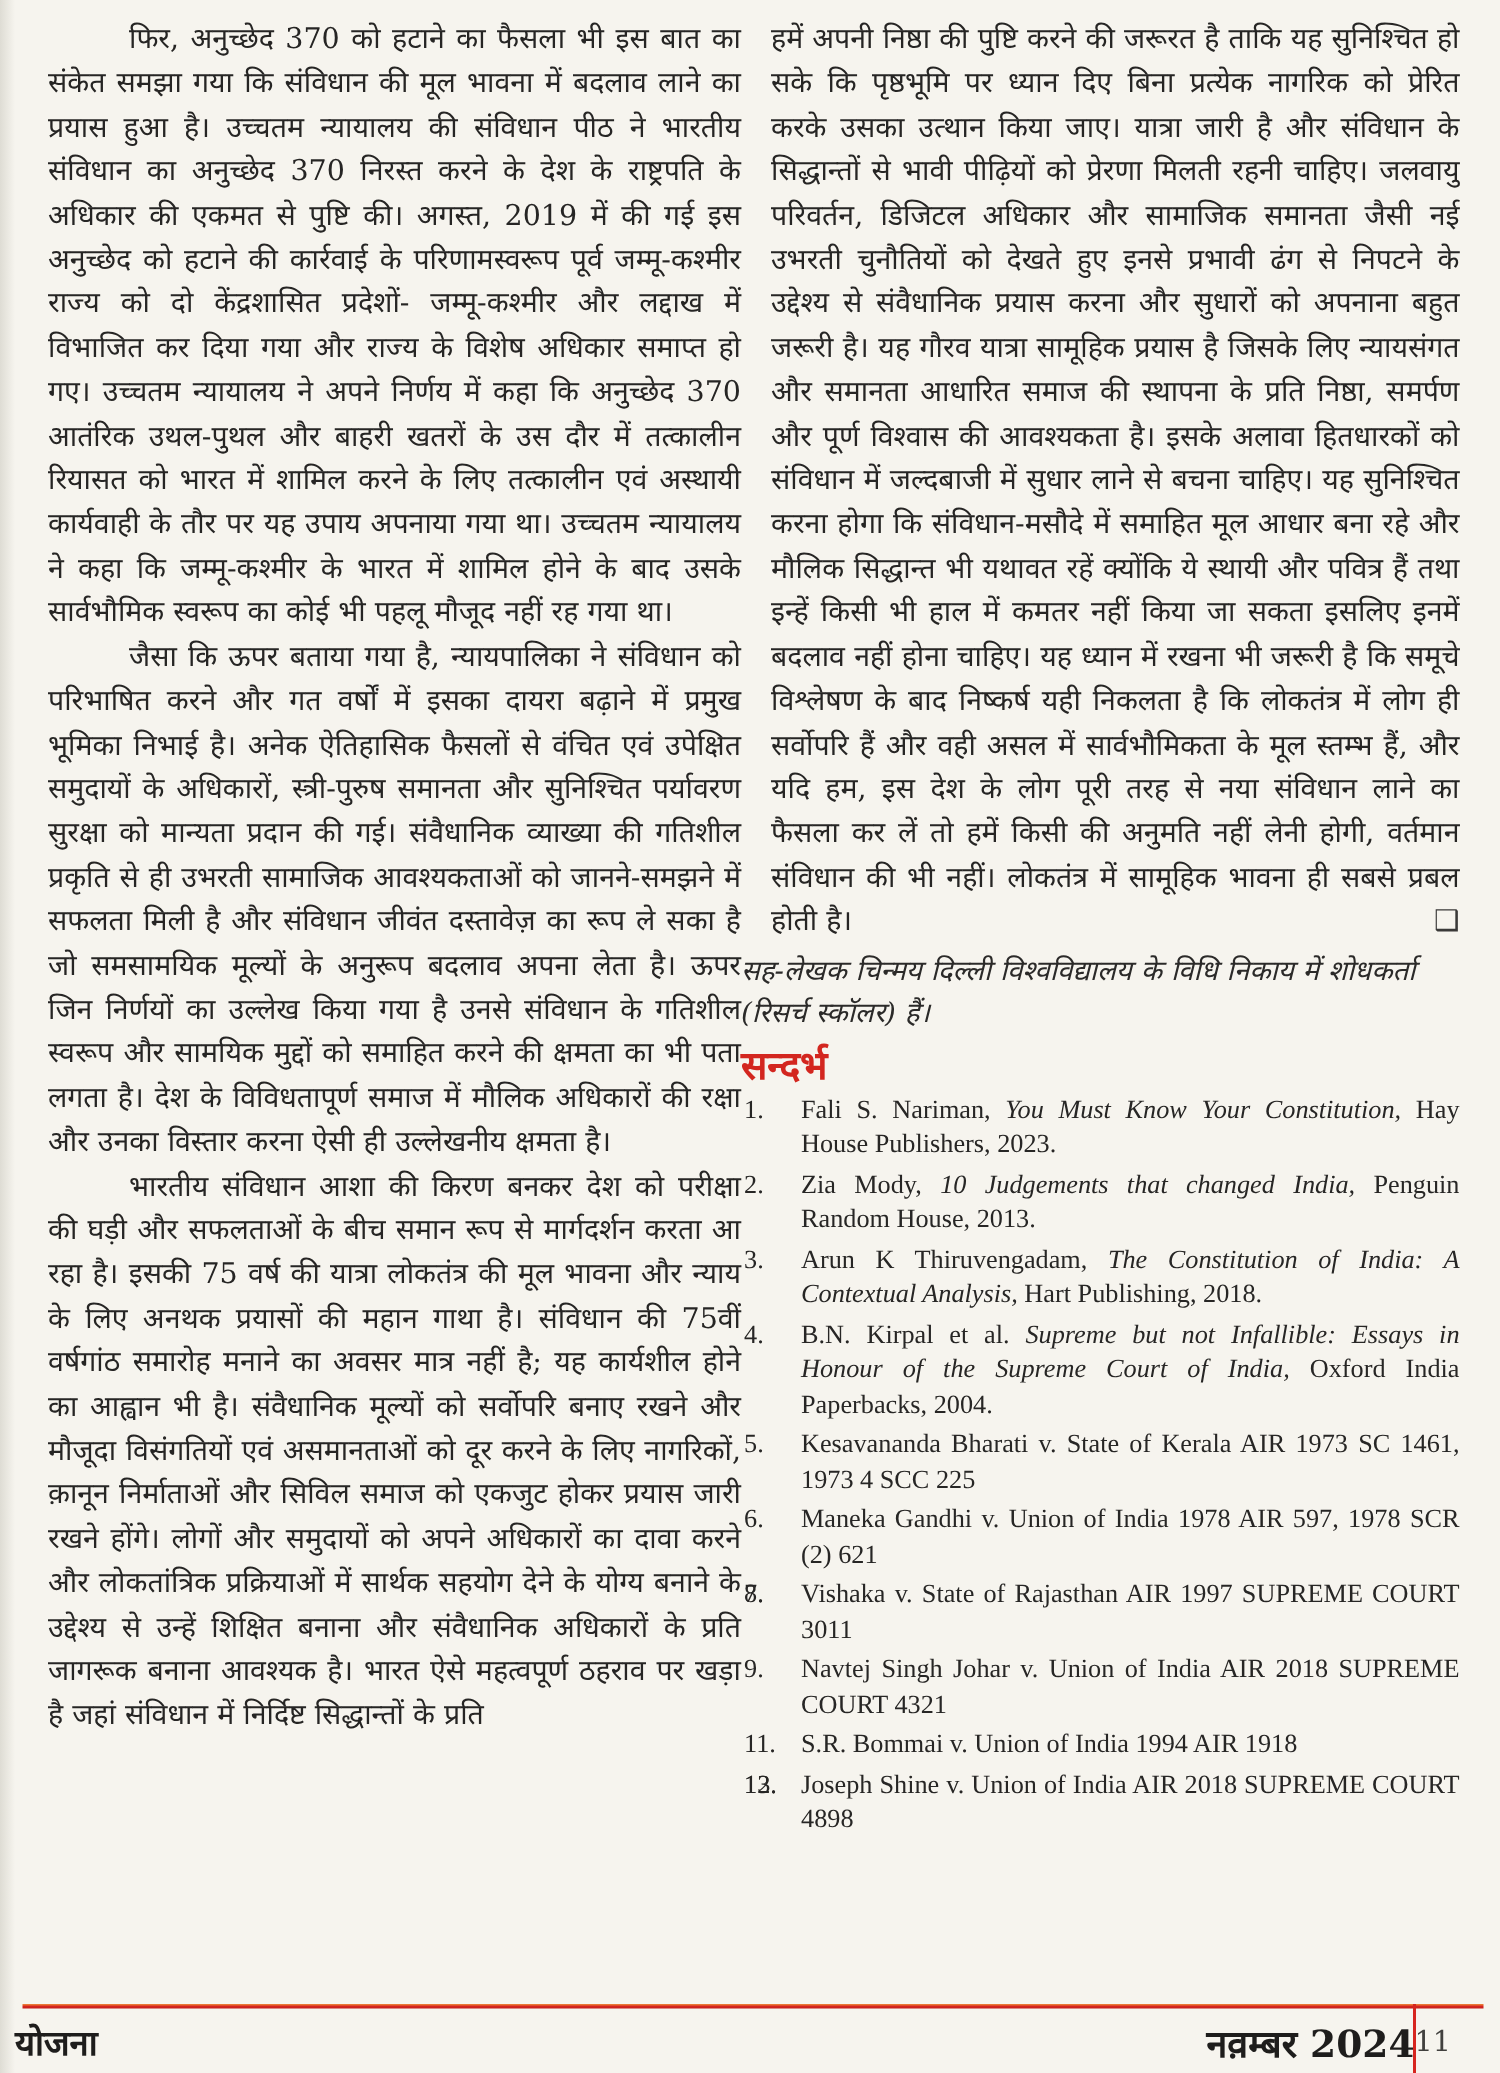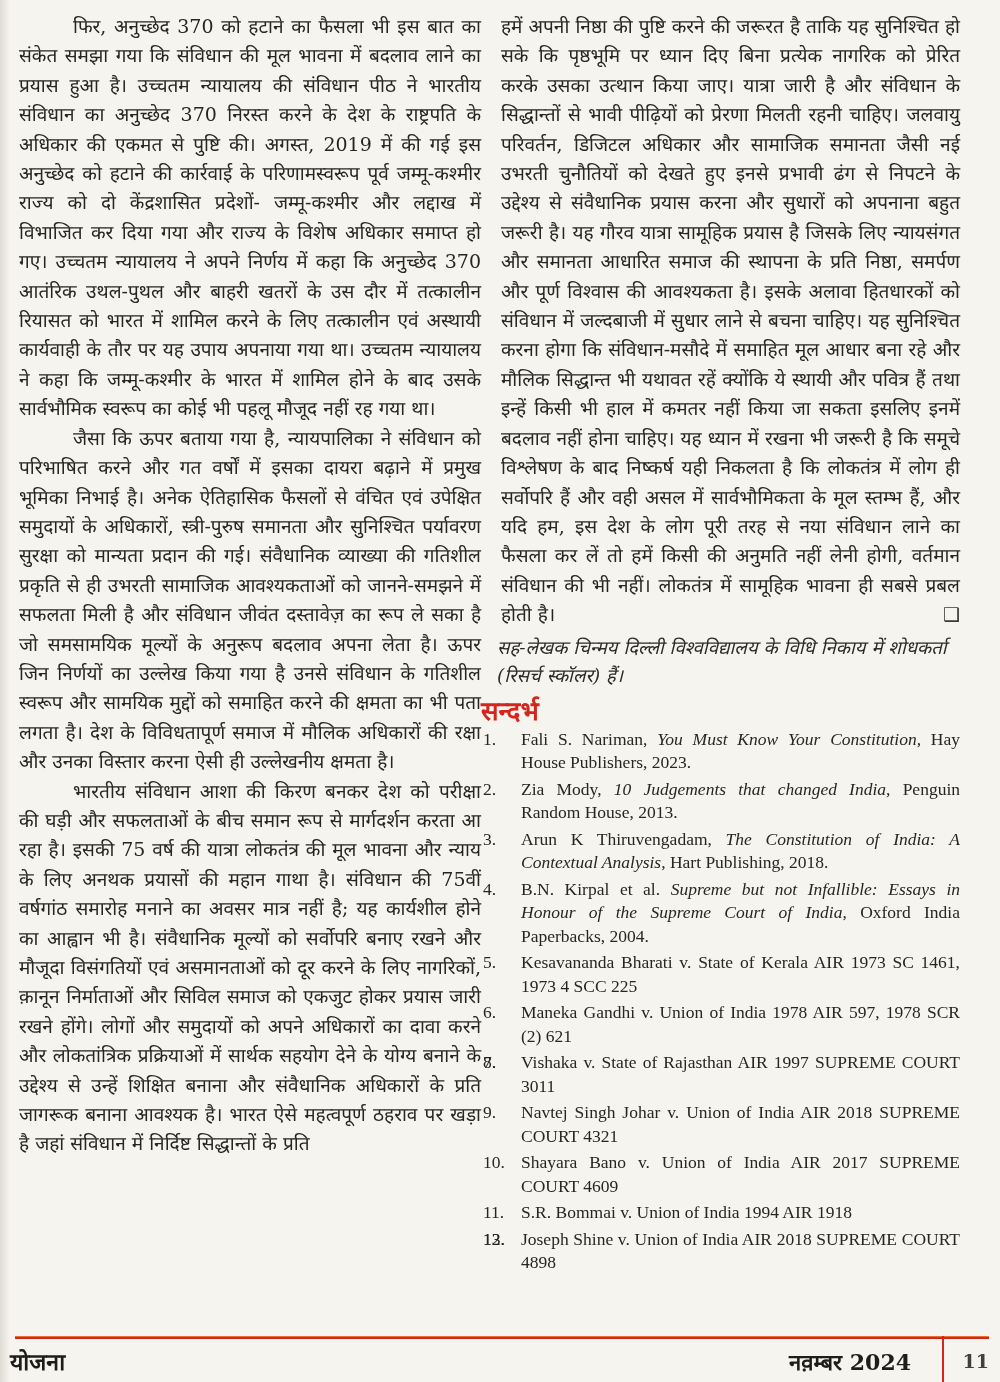--- a/index.html
+++ b/index.html
@@ -19,20 +19,21 @@
   
   .page::before{
     content:"";
     position:absolute;left:0;top:0;bottom:0;width:10px;
     background:linear-gradient(90deg,#dedcd4,rgba(246,244,238,0));
     pointer-events:none;
   }
   .columns{
     display:flex;
     padding:12px 14px 0 19px;
+    justify-content:center;
   }
   .col{
     text-align:justify;
   }
   .col-left{width:462px;}
   .col-right{width:479px;}
 
   .body-para{
     margin:0;
     font-size:19px;
@@ -45,21 +46,21 @@
   .section-heading{
     margin:6px 0 2px 0;
     font-size:26px;
     line-height:30px;
     font-weight:bold;
     color:#d3261f;
     text-align:left;
   }
 
   .author-note{
-    margin:4px 0 2px 16px;
+    margin:4px 0 2px 0;
     font-size:18.5px;
     line-height:28px;
     font-style:italic;
     color:#2b2a29;
     text-align:left;
   }
 
   .end-mark{
     float:right;
     font-style:normal;
@@ -106,30 +107,30 @@
     left:10px;right:11px;top:1343px;height:36px;
     display:flex;align-items:center;
   }
   .footer-magazine{
     font-size:23px;
     font-weight:bold;
     color:#1e1d1c;
   }
   .footer-issue{
     margin-left:auto;
-    padding-right:32px;
-    font-size:22px;
+    padding-right:0;
+    font-size:25px;
     font-weight:bold;
     color:#1e1d1c;
   }
   .footer-pagenum{
     width:46px;
-    text-align:right;
+    text-align:left;
     font-size:19px;
-    font-weight:bold;
+    font-weight:normal;
     color:#41403e;
   }
 </style>
 </head>
 <body>
 
 <div class="page">
 
   <div class="columns">
 
@@ -149,21 +150,20 @@
       <ol class="ref-list">
         <li class="ref-item"><span class="ref-num">1.</span><span>Fali S. Nariman, </span><span class="ref-italic">You Must Know Your Constitution,</span><span> Hay House Publishers, 2023.</span></li>
         <li class="ref-item"><span class="ref-num">2.</span><span>Zia Mody, </span><span class="ref-italic">10 Judgements that changed India,</span><span> Penguin Random House, 2013.</span></li>
         <li class="ref-item"><span class="ref-num">3.</span><span>Arun K Thiruvengadam, </span><span class="ref-italic">The Constitution of India: A Contextual Analysis,</span><span> Hart Publishing, 2018.</span></li>
         <li class="ref-item"><span class="ref-num">4.</span><span>B.N. Kirpal et al. </span><span class="ref-italic">Supreme but not Infallible: Essays in Honour of the Supreme Court of India,</span><span> Oxford India Paperbacks, 2004.</span></li>
         <li class="ref-item"><span class="ref-num">5.</span><span>Kesavananda Bharati v. State of Kerala AIR 1973 SC 1461, 1973 4 SCC 225</span></li>
         <li class="ref-item"><span class="ref-num">6.</span><span>Maneka Gandhi v. Union of India 1978 AIR 597, 1978 SCR (2) 621</span></li>
         <li class="ref-item"><span class="ref-num">7.</span></li>
         <li class="ref-item"><span class="ref-num">8.</span><span>Vishaka v. State of Rajasthan AIR 1997 SUPREME COURT 3011</span></li>
         <li class="ref-item"><span class="ref-num">9.</span><span>Navtej Singh Johar v. Union of India AIR 2018 SUPREME COURT 4321</span></li>
-        <li class="ref-item"><span class="ref-num">10.</span><span>Shayara Bano v. Union of India AIR 2017 SUPREME COURT 4609</span></li>
         <li class="ref-item"><span class="ref-num">11.</span><span>S.R. Bommai v. Union of India 1994 AIR 1918</span></li>
         <li class="ref-item"><span class="ref-num">12.</span></li>
         <li class="ref-item"><span class="ref-num">13.</span><span>Joseph Shine v. Union of India AIR 2018 SUPREME COURT 4898</span></li>
       </ol>
     </div>
   </div>
 
   <div class="footer-rule"></div>
   <div class="footer-vline"></div>
   <div class="footer-row">

